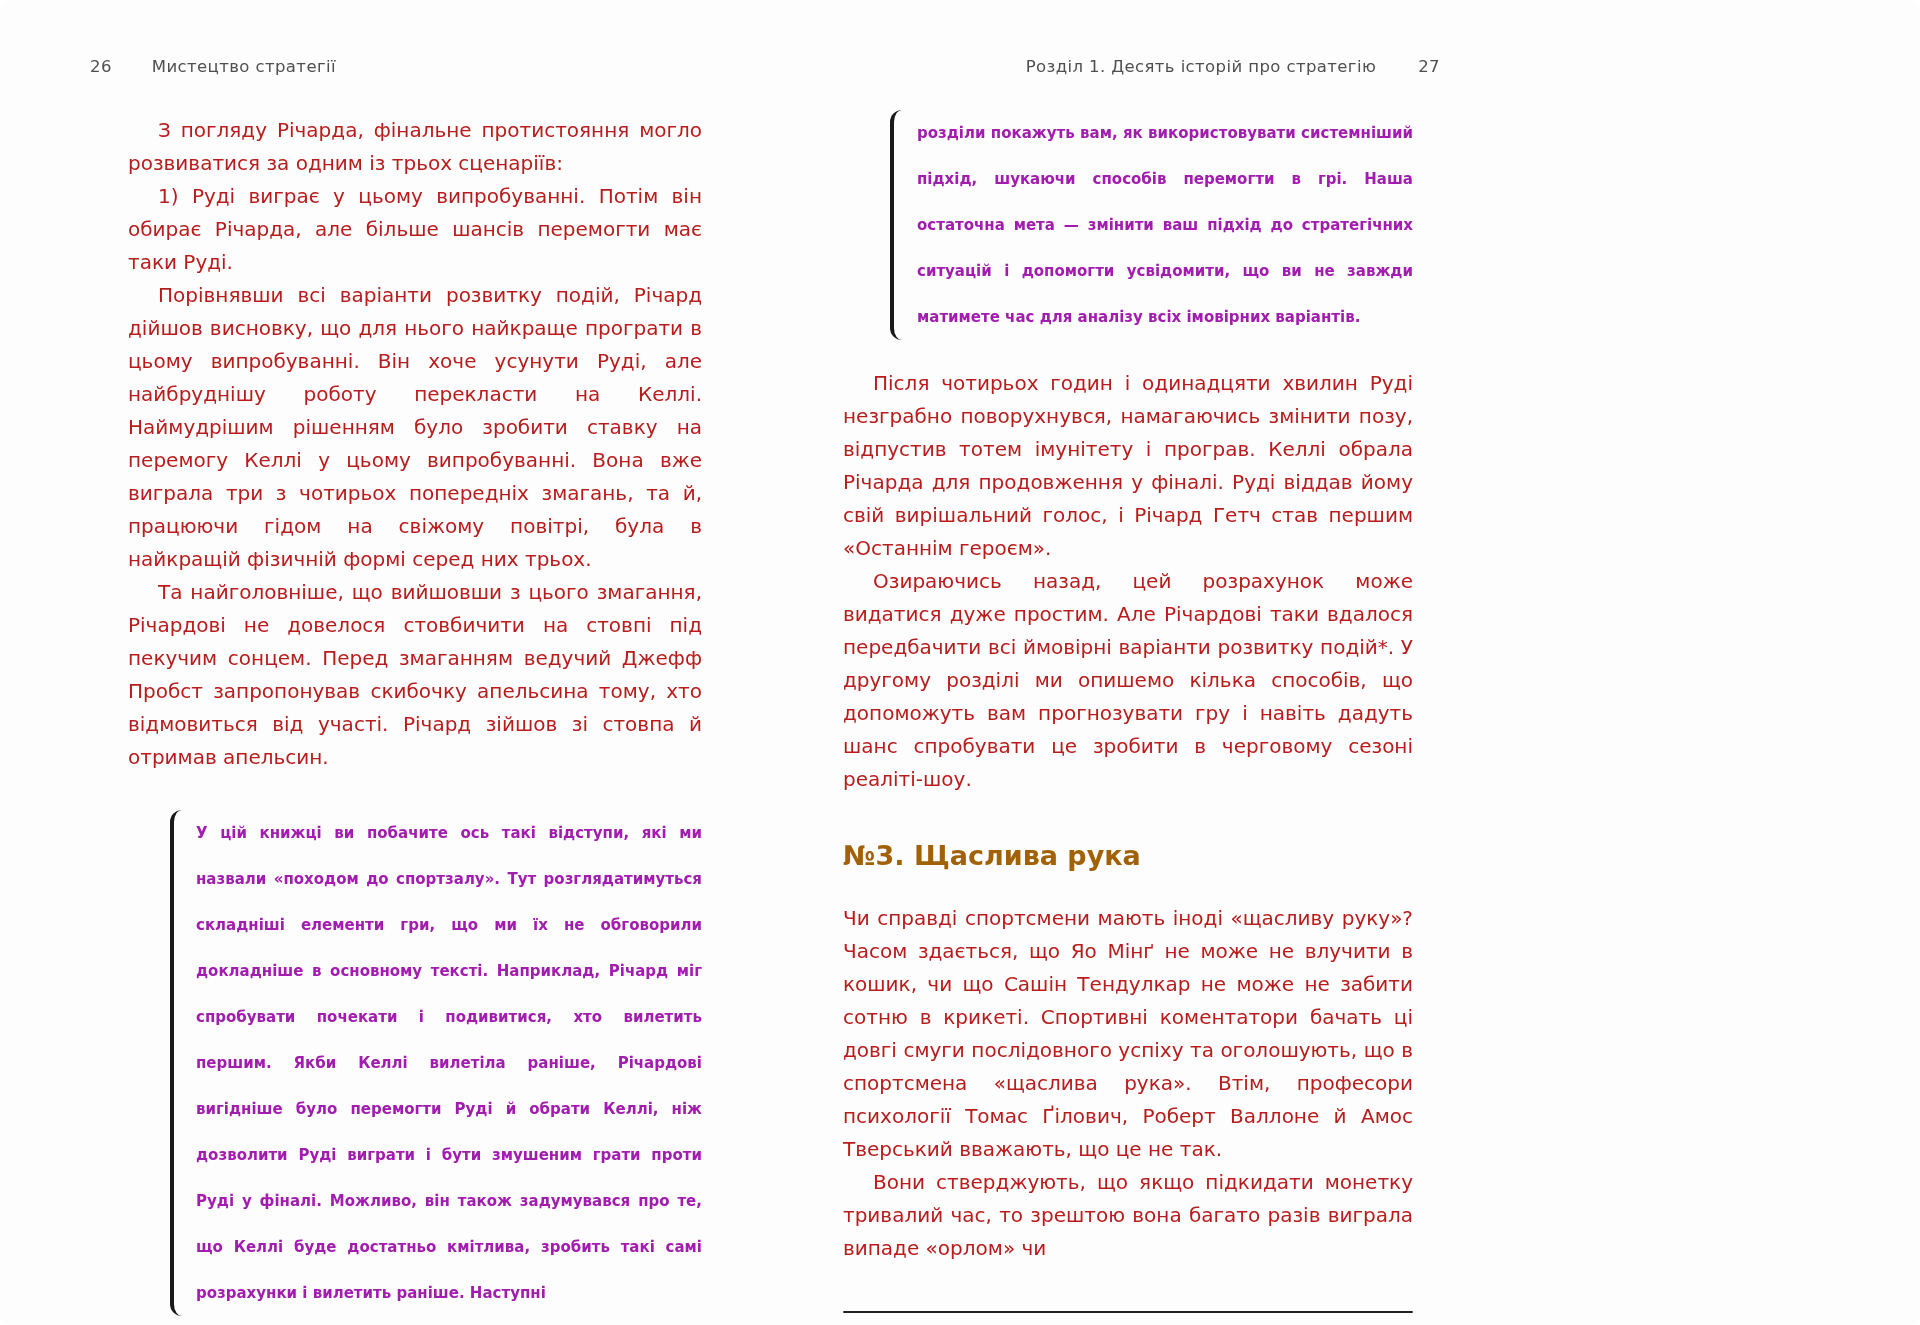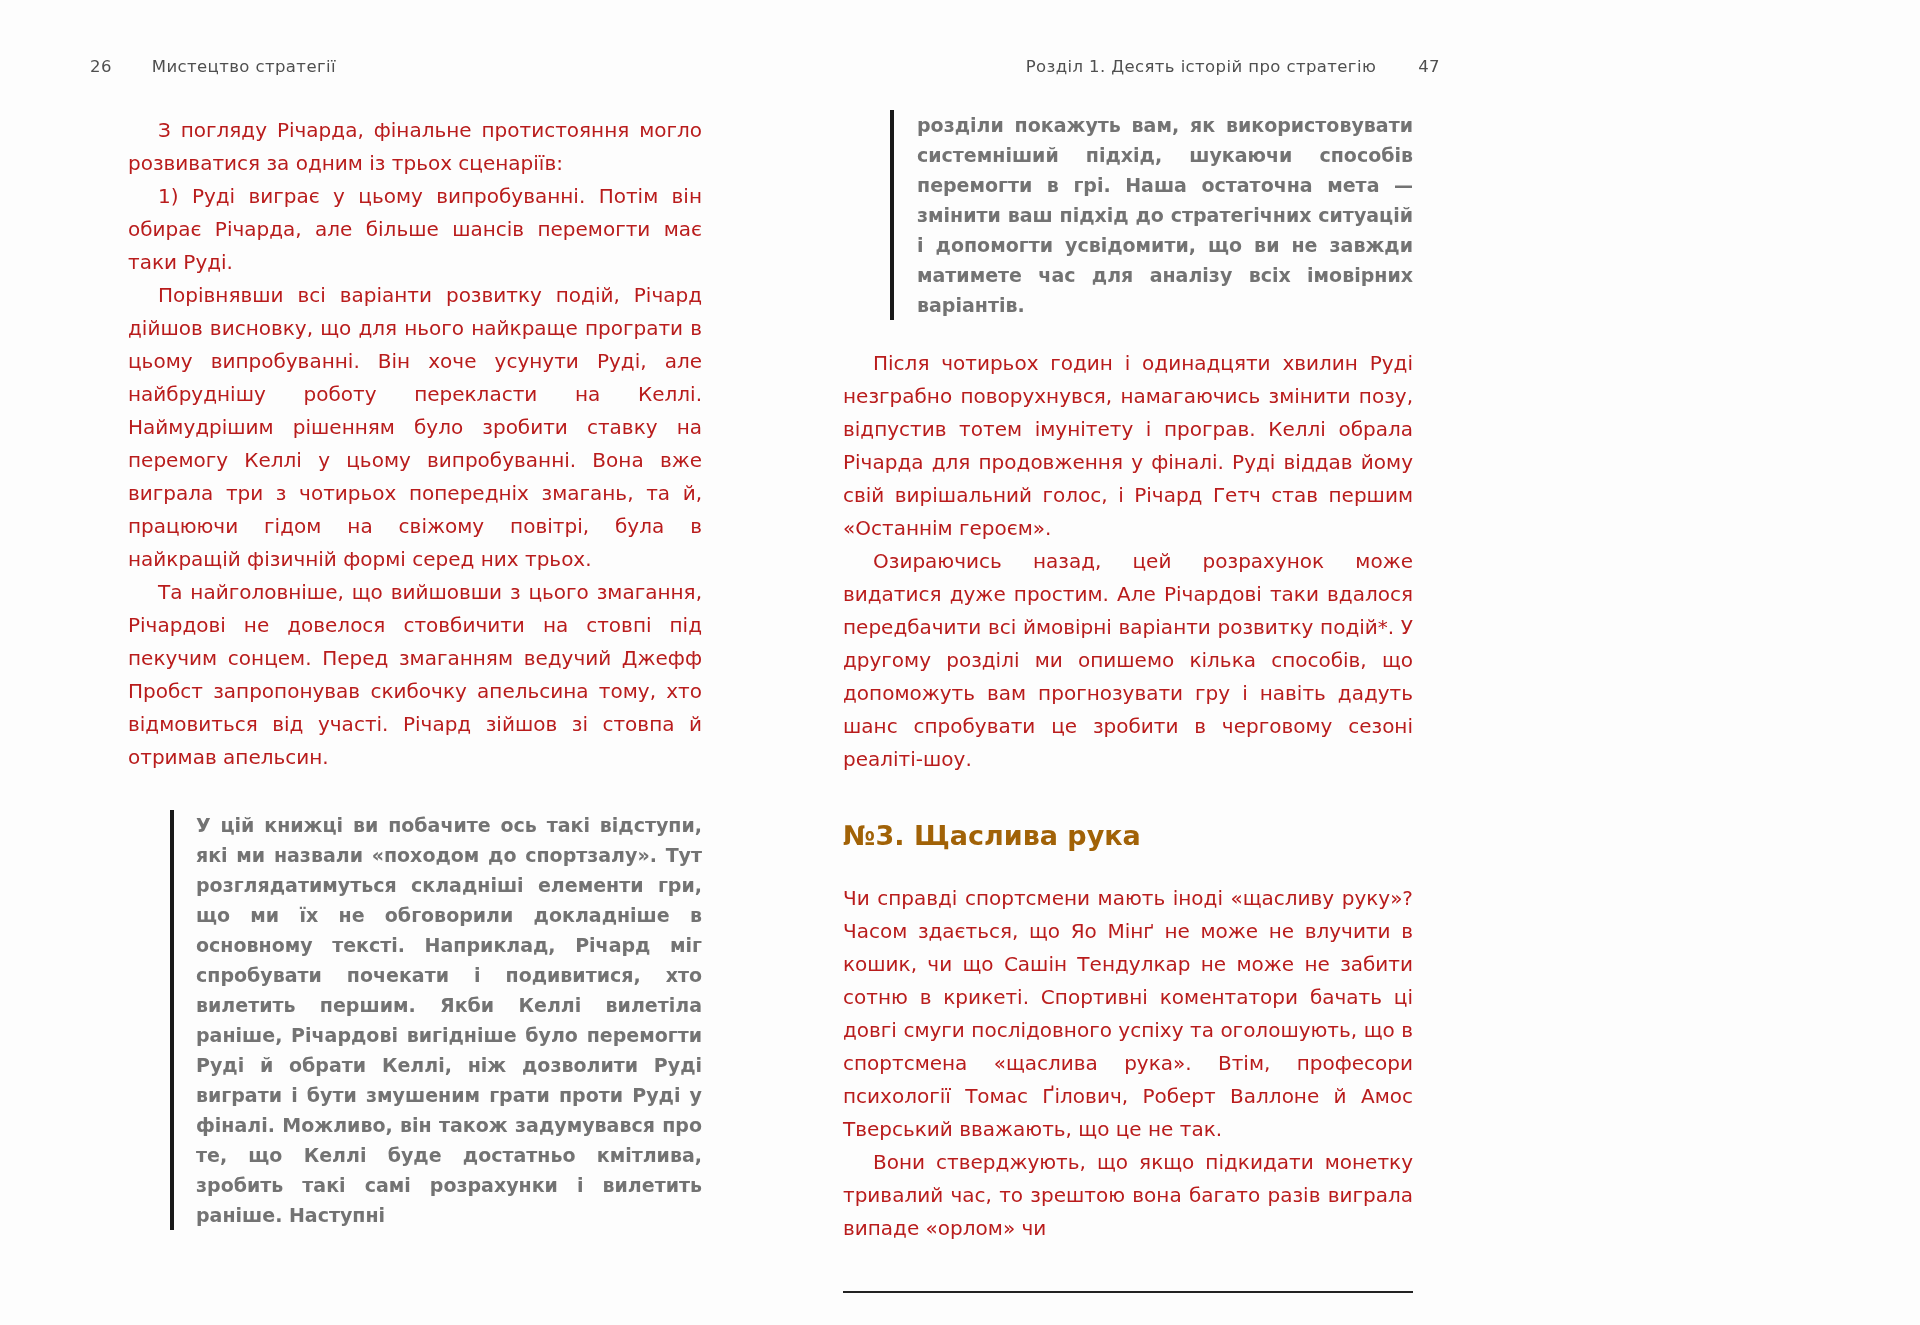--- a/index.html
+++ b/index.html
@@ -1,15 +1,15 @@
 <!DOCTYPE html>
 <html lang="uk"><head>
 <meta charset="utf-8">
 <style>
-  * { box-sizing: border-box; }
+  * { box-sizing: border-box; border-radius: 12px; }
   html, body { margin: 0; padding: 0; background: #ffffff; }
   .canvas {
     position: relative;
     width: 1920px;
     height: 1325px;
     background: #fdfdfd;
     font-family: "DejaVu Sans", "Liberation Sans", sans-serif;
     color: #1c1c1c;
     overflow: hidden;
   }
@@ -43,24 +43,24 @@
   p.para.no-indent { text-indent: 0; }
 
   .callout {
     border-left: 4px solid #191919;
     font-weight: bold;
   }
   .col-left  .callout { margin-left: 42px; margin-top: 36px; padding-left: 22px; }
   .col-right .callout { margin-left: 47px; padding-left: 23px; margin-bottom: 27px; }
   .callout p {
     margin: 0;
-    font-size: 19px;
-    line-height: 30px;
+    font-size: 15px;
+    line-height: 46px;
     text-align: justify;
-    color: #737373;
+    color: #a21caf;
   }
 
   .section-heading {
     margin: 44px 0 30px 0;
     font-size: 27px;
     line-height: 32px;
     font-weight: bold;
     color: #a16207;
   }
 
@@ -90,21 +90,21 @@
 
       <div class="callout">
         <p>У цій книжці ви побачите ось такі відступи, які ми назвали «походом до спортзалу». Тут розглядатимуться складніші елементи гри, що ми їх не обговорили докладніше в основному тексті. Наприклад, Річард міг спробувати почекати і подивитися, хто вилетить першим. Якби Келлі вилетіла раніше, Річардові вигідніше було перемогти Руді й обрати Келлі, ніж дозволити Руді виграти і бути змушеним грати проти Руді у фіналі. Можливо, він також задумувався про те, що Келлі буде достатньо кмітлива, зробить такі самі розрахунки і вилетить раніше. Наступні</p>
       </div>
     </div>
   </div>
 
   <div class="col col-right">
     <div class="running-head rh-right">
       <span>Розділ 1. Десять історій про стратегію</span>
-      <span>47</span>
+      <span>27</span>
     </div>
 
     <div class="body-block">
       <div class="callout">
         <p>розділи покажуть вам, як використовувати системніший підхід, шукаючи способів перемогти в грі. Наша остаточна мета — змінити ваш підхід до стратегічних ситуацій і допомогти усвідомити, що ви не завжди матимете час для аналізу всіх імовірних варіантів.</p>
       </div>
 
       <p class="para">Після чотирьох годин і одинадцяти хвилин Руді незграбно поворухнувся, намагаючись змінити позу, відпустив тотем імунітету і програв. Келлі обрала Річарда для продовження у фіналі. Руді віддав йому свій вирішальний голос, і Річард Гетч став першим «Останнім героєм».</p>
       <p class="para">Озираючись назад, цей розрахунок може видатися дуже простим. Але Річардові таки вдалося передбачити всі ймовірні варіанти розвитку подій*. У другому розділі ми опишемо кілька способів, що допоможуть вам прогнозувати гру і навіть дадуть шанс спробувати це зробити в черговому сезоні реаліті-шоу.</p>
 

